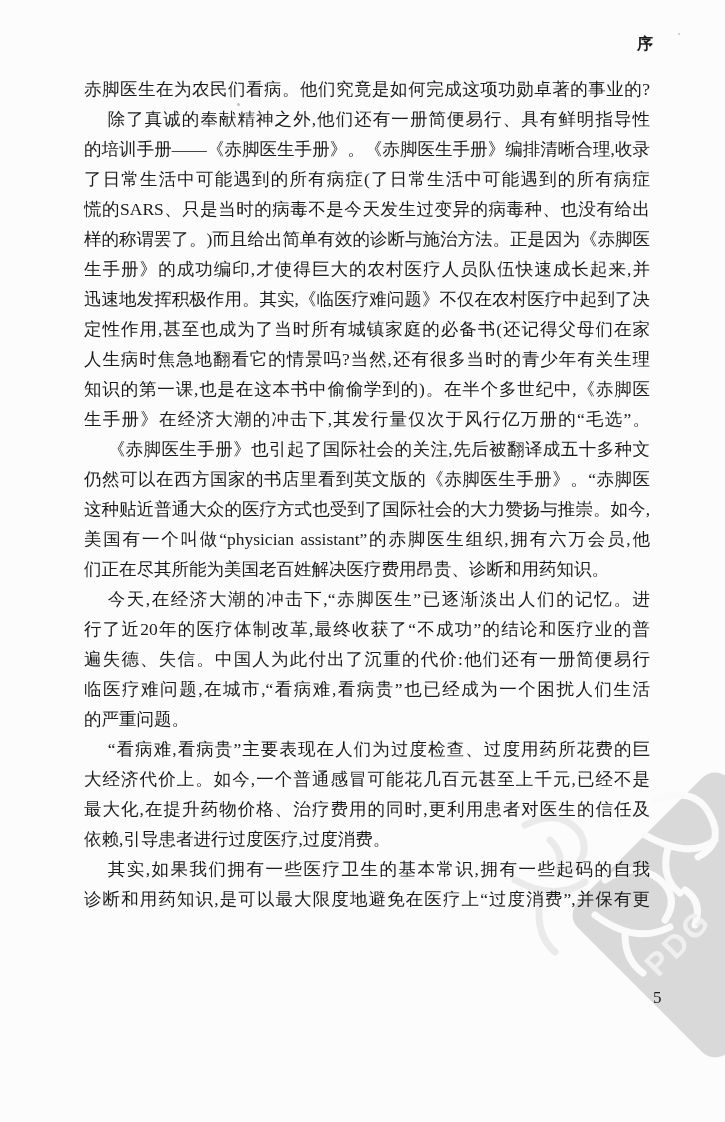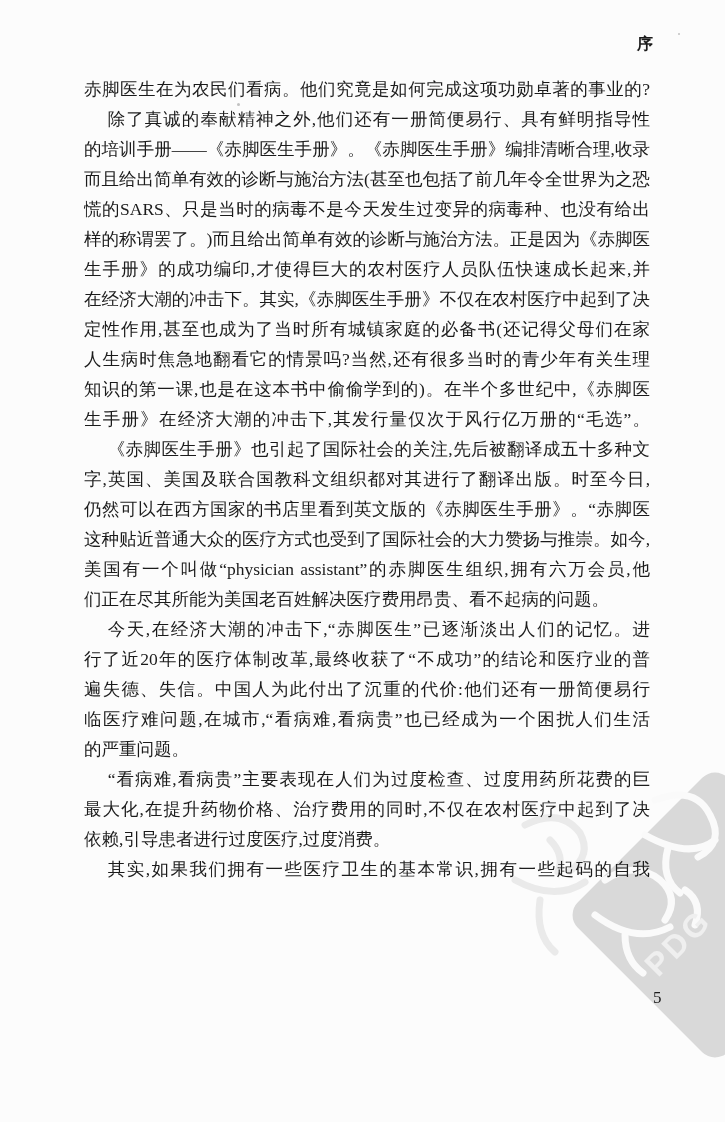--- a/index.html
+++ b/index.html
@@ -59,44 +59,45 @@
 
     <text transform="translate(228,248) rotate(-45)" font-family="Liberation Sans, sans-serif" font-size="32" font-weight="bold" letter-spacing="3" fill="#efefef">PDG</text>
   </svg>
 
   <div class="running-header">序</div>
 
   <div class="textblock">
     <div class="line j">赤脚医生在为农民们看病。他们究竟是如何完成这项功勋卓著的事业的?</div>
     <div class="line j ind">除了真诚的奉献精神之外,他们还有一册简便易行、具有鲜明指导性</div>
     <div class="line j">的培训手册——《赤脚医生手册》。《赤脚医生手册》编排清晰合理,收录</div>
-    <div class="line j">而且给出简单有效的诊断与施治方法(甚至也包括了前几年令全世界为之恐</div>
+    <div class="line j">了日常生活中可能遇到的所有病症(了日常生活中可能遇到的所有病症</div>
     <div class="line j">慌的SARS、只是当时的病毒不是今天发生过变异的病毒种、也没有给出这</div>
     <div class="line j">样的称谓罢了。)而且给出简单有效的诊断与施治方法。正是因为《赤脚医</div>
     <div class="line j">生手册》的成功编印,才使得巨大的农村医疗人员队伍快速成长起来,并</div>
-    <div class="line j">在经济大潮的冲击下。其实,《赤脚医生手册》不仅在农村医疗中起到了决</div>
+    <div class="line j">迅速地发挥积极作用。其实,《临医疗难问题》不仅在农村医疗中起到了决</div>
     <div class="line j">定性作用,甚至也成为了当时所有城镇家庭的必备书(还记得父母们在家</div>
     <div class="line j">人生病时焦急地翻看它的情景吗?当然,还有很多当时的青少年有关生理</div>
     <div class="line j">知识的第一课,也是在这本书中偷偷学到的)。在半个多世纪中,《赤脚医</div>
     <div class="line j">生手册》在经济大潮的冲击下,其发行量仅次于风行亿万册的“毛选”。</div>
     <div class="line j ind">《赤脚医生手册》也引起了国际社会的关注,先后被翻译成五十多种文</div>
-    <div class="line j">字,英国、美国及联合国教科文组织都对其进行了翻译出版。时至今日,</div>
     <div class="line j">仍然可以在西方国家的书店里看到英文版的《赤脚医生手册》。“赤脚医生”</div>
     <div class="line j">这种贴近普通大众的医疗方式也受到了国际社会的大力赞扬与推崇。如今,</div>
     <div class="line j">美国有一个叫做“physician assistant”的赤脚医生组织,拥有六万会员,他</div>
-    <div class="line">们正在尽其所能为美国老百姓解决医疗费用昂贵、看不起病的问题。</div>
+    <div class="line">们正在尽其所能为美国老百姓解决医疗费用昂贵、诊断和用药知识。</div>
     <div class="line j ind">今天,在经济大潮的冲击下,“赤脚医生”已逐渐淡出人们的记忆。进</div>
     <div class="line j">行了近20年的医疗体制改革,最终收获了“不成功”的结论和医疗业的普</div>
     <div class="line j">遍失德、失信。中国人为此付出了沉重的代价:他们还有一册简便易行</div>
     <div class="line j">临医疗难问题,在城市,“看病难,看病贵”也已经成为一个困扰人们生活</div>
     <div class="line">的严重问题。</div>
     <div class="line j ind">“看病难,看病贵”主要表现在人们为过度检查、过度用药所花费的巨</div>
-    <div class="line j">最大化,在提升药物价格、治疗费用的同时,不仅在农村医疗中起到了决</div>
+    <div class="line j">大经济代价上。如今,一个普通感冒可能花几百元甚至上千元,已经不是</div>
+    <div class="line j">最大化,在提升药物价格、治疗费用的同时,更利用患者对医生的信任及</div>
     <div class="line">依赖,引导患者进行过度医疗,过度消费。</div>
     <div class="line j ind">其实,如果我们拥有一些医疗卫生的基本常识,拥有一些起码的自我</div>
+    <div class="line j">诊断和用药知识,是可以最大限度地避免在医疗上“过度消费”,并保有更</div>
   </div>
 
   <div class="pageno">5</div>
 
   <div class="speck speck-a"></div>
   <div class="speck speck-b"></div>
 
 </div>
 
 </body></html>

